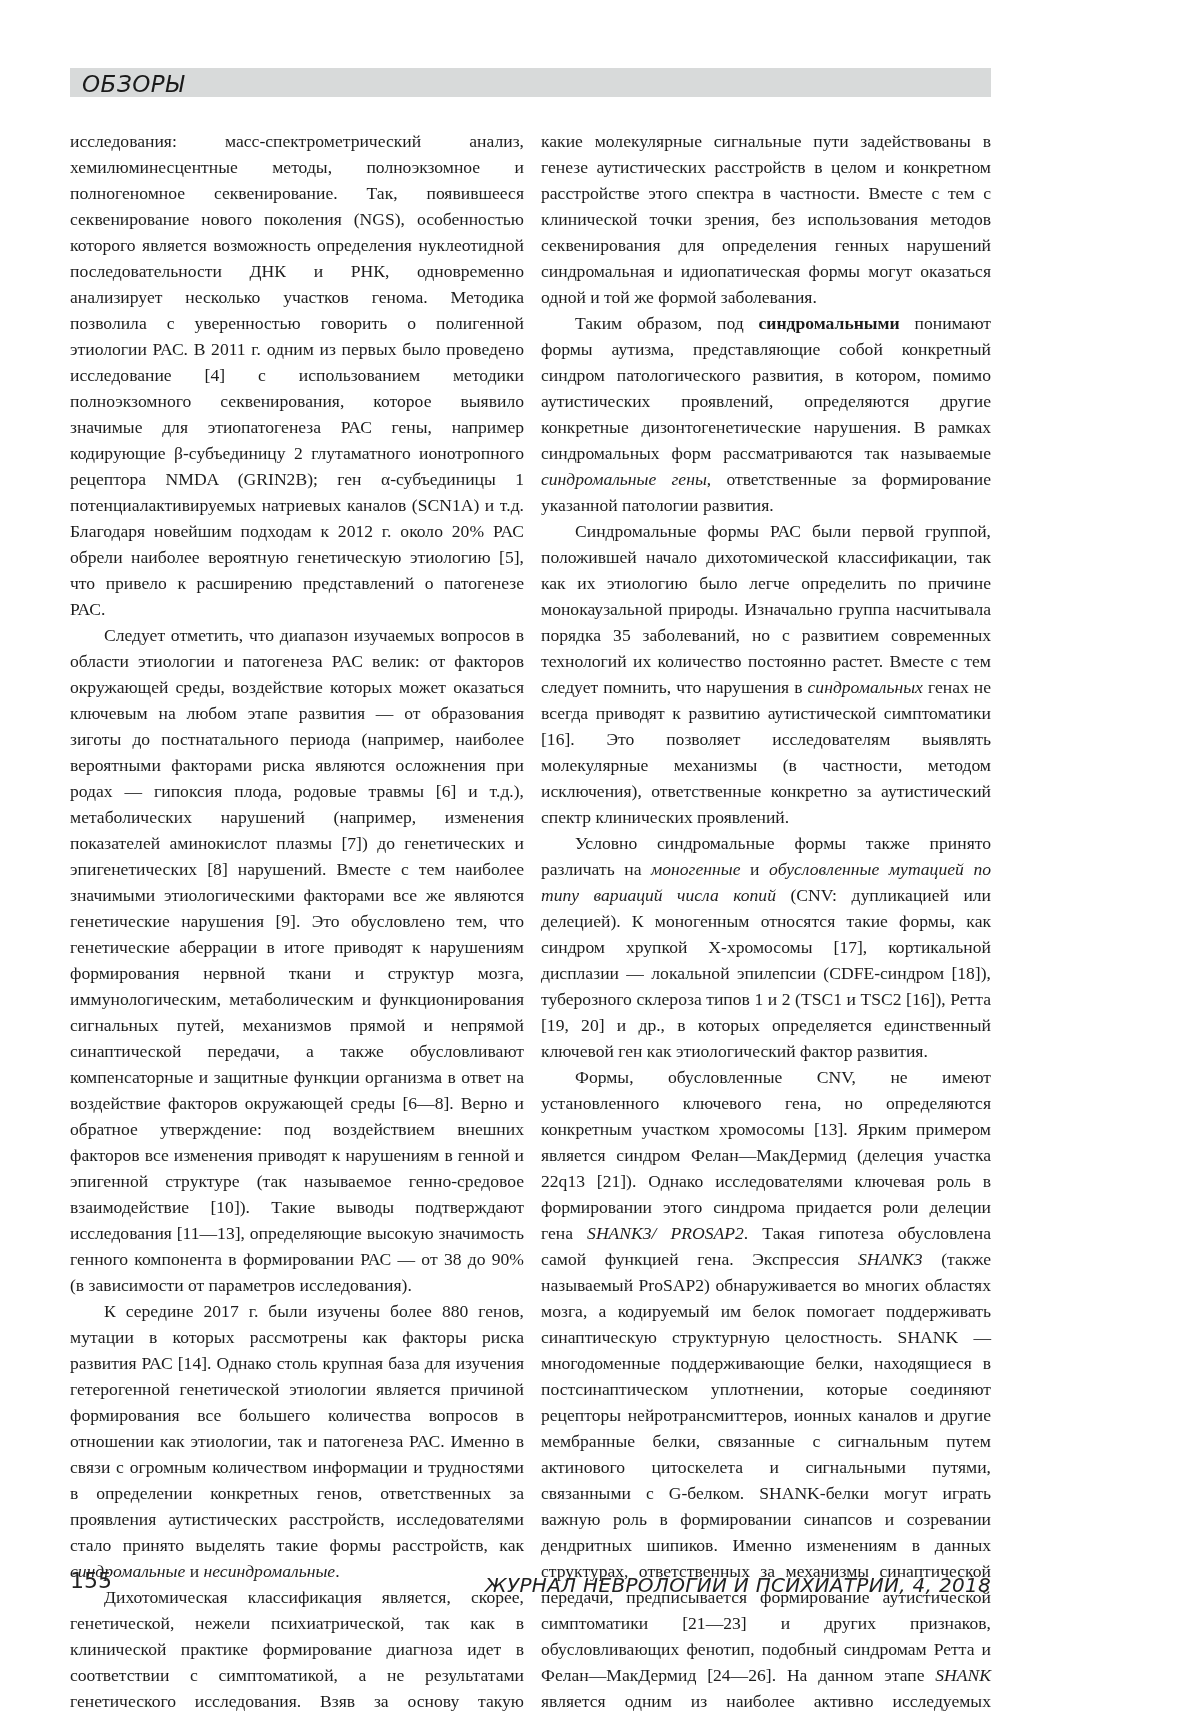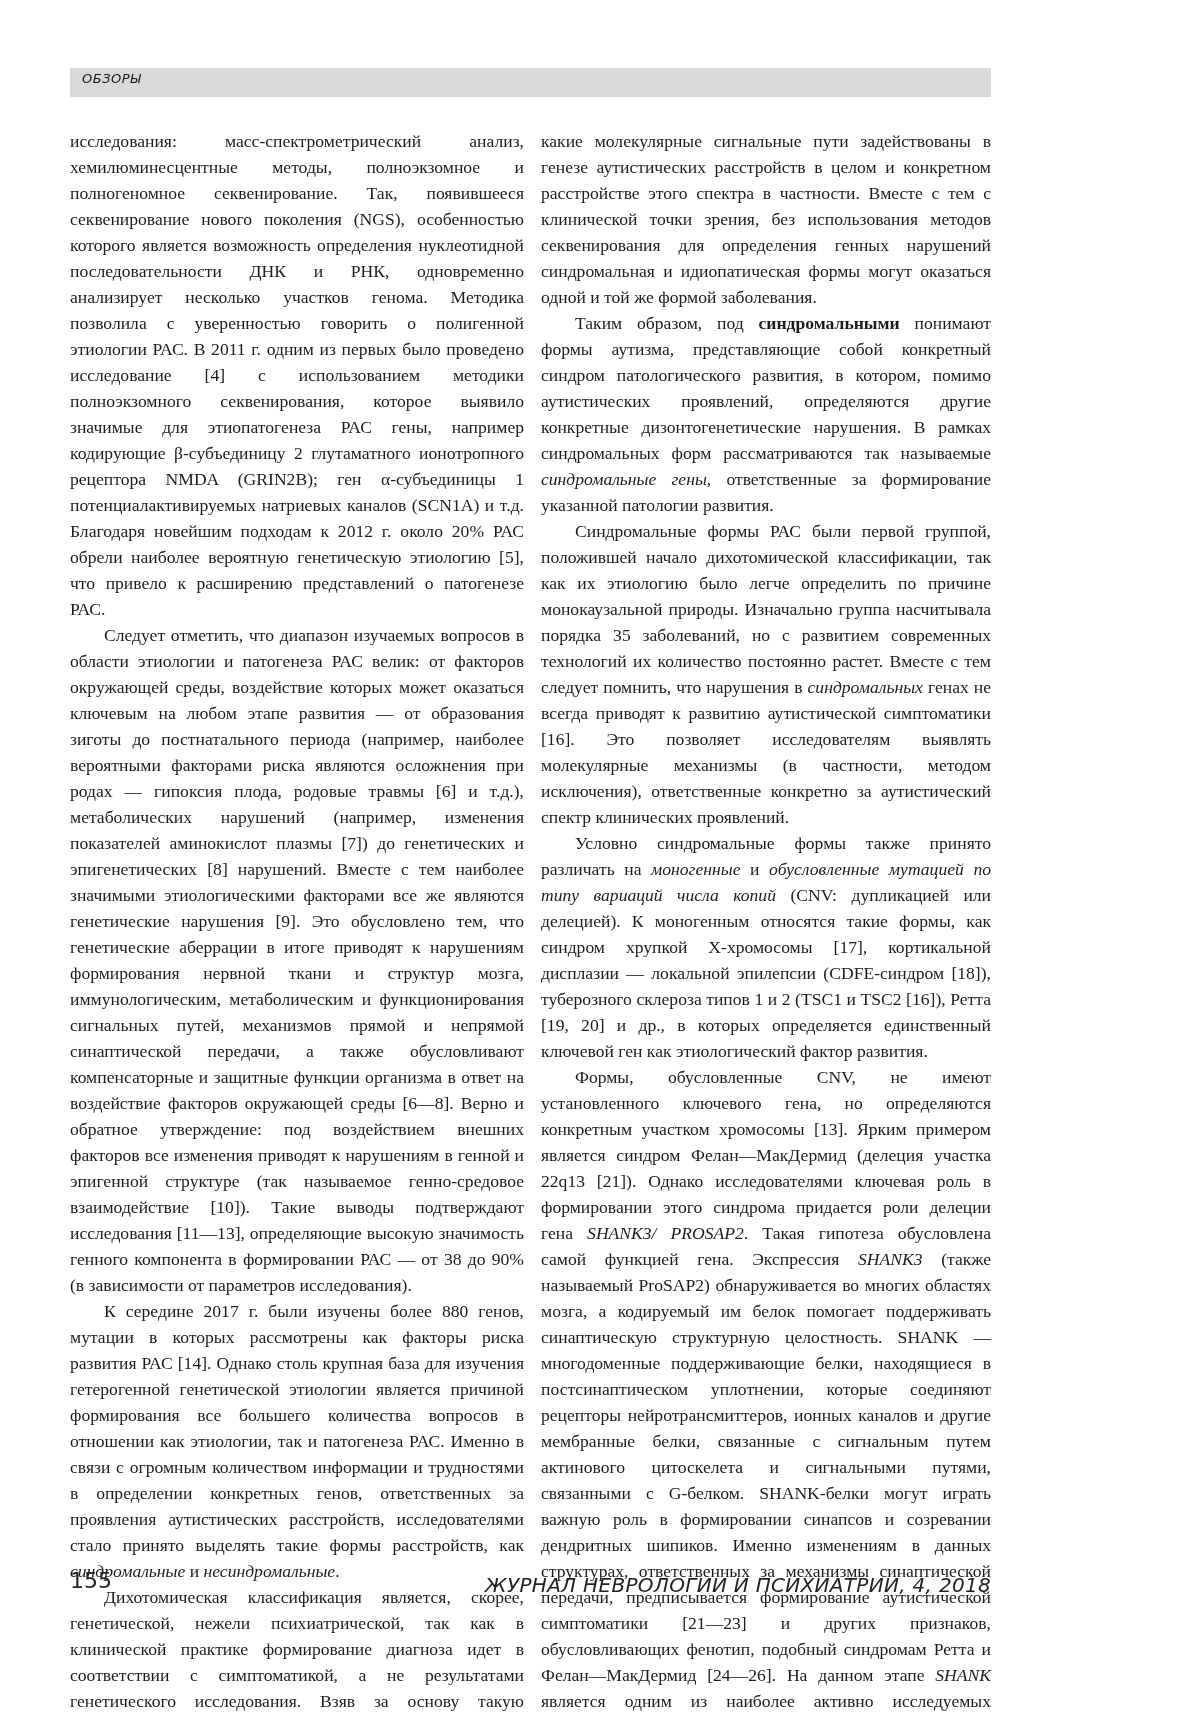--- a/index.html
+++ b/index.html
@@ -4,21 +4,21 @@
 <style>
   html, body { margin:0; padding:0; background:#ffffff; }
   body { width:1199px; height:1713px; position:relative; overflow:hidden; }
   .header-bar {
     position:absolute; left:70px; top:68px; width:921px; height:29px;
     background:#d8dada;
   }
   .header-title {
     position:absolute; left:12px; top:3px;
     font-family:"DejaVu Sans", sans-serif; font-style:italic;
-    font-size:13px; color:#1a1a1a; letter-spacing:0.5px;
+    font-size:23px; color:#1a1a1a; letter-spacing:0.5px;
   }
   .col {
     position:absolute; top:128px;
     font-family:"Liberation Serif", serif; font-size:17.6px;
     line-height:26px; color:#1c1c1c; text-align:justify;
   }
   .col-left { left:70px; width:454px; }
   .col-right { left:541px; width:450px; }
   .col p { margin:0; }
   .col p.indent { text-indent:34px; }

